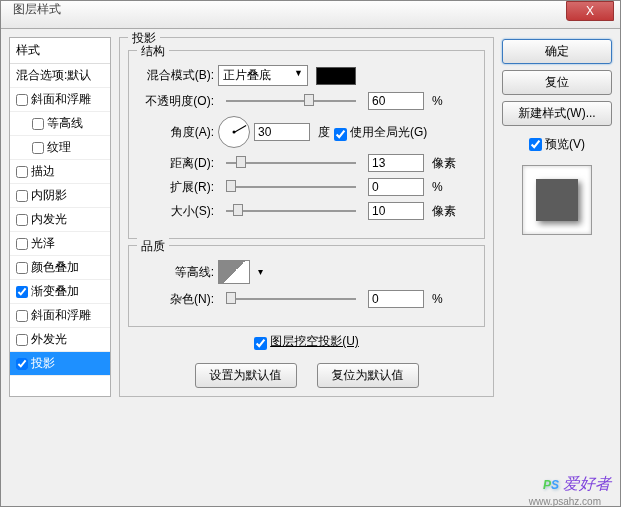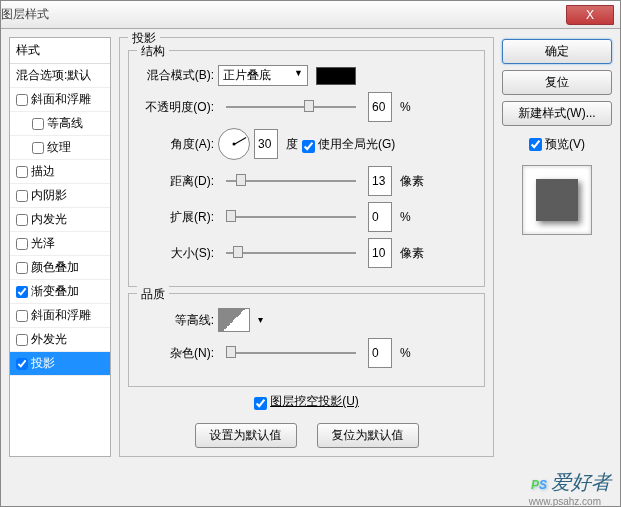--- a/index.html
+++ b/index.html
@@ -1,59 +1,59 @@
 <!DOCTYPE html>
 <html><head>
   <meta charset="utf-8">
   <style>
     * { box-sizing: border-box; margin: 0; padding: 0; font-family: "Microsoft YaHei", sans-serif; font-size: 12px; }
     body { background: #f0f0f0; width: 621px; height: 507px; position: relative; overflow: hidden; }
     .dialog { background: #f0f0f0; width: 621px; height: 507px; border: 1px solid #888; }
-    .titlebar { height: 28px; background: linear-gradient(#fdfdfd, #e8e8e8); border-bottom: 1px solid #aaa; display: flex; align-items: center; justify-content: space-between; padding-left: 0; }
+    .titlebar { height: 28px; background: linear-gradient(#fdfdfd, #e8e8e8); border-bottom: 1px solid #aaa; display: flex; align-items: flex-start; justify-content: space-between; padding-left: 12px; }
     .title-text { color: #444; }
     .close-btn { width: 48px; height: 20px; background: linear-gradient(#d46a6a, #c23a3a); color: #fff; display: flex; align-items: center; justify-content: center; border: 1px solid #933; border-top-left-radius: 0; border-bottom-left-radius: 3px; margin-right: 6px; cursor: pointer; }
     .content { display: flex; padding: 8px; gap: 4px; }
     .sidebar { width: 102px; border: 1px solid #b0b0b0; background: #fff; }
     .sidebar-header { padding: 4px 6px; border-bottom: 1px solid #ddd; }
     .sidebar-item { padding: 3px 6px; display: flex; align-items: center; gap: 3px; cursor: pointer; border-bottom: 1px solid #eee; }
     .sidebar-item.indent { padding-left: 22px; }
     .sidebar-item.selected { background: #1e90ff; color: #fff; }
     .sidebar-item input[type="checkbox"] { margin: 0; width: 12px; height: 12px; }
     .main { flex: 1; padding: 0 4px; }
     .fieldset { border: 1px solid #b8b8b8; padding: 8px 10px 12px; margin-bottom: 6px; position: relative; }
     .fieldset-outer { border: 1px solid #b8b8b8; padding: 12px 8px 8px; position: relative; }
     .legend { position: absolute; top: -8px; left: 8px; background: #f0f0f0; padding: 0 4px; }
     .row { display: flex; align-items: center; margin: 6px 0; gap: 4px; }
     .row-label { width: 75px; text-align: right; }
     .select { border: 1px solid #888; background: #fff; padding: 1px 18px 1px 4px; position: relative; min-width: 90px; display: inline-block; }
     .select::after { content: "▼"; position: absolute; right: 4px; top: 2px; font-size: 9px; }
     .color-swatch { width: 40px; height: 18px; background: #000; border: 1px solid #555; display: inline-block; margin-left: 4px; }
     .slider-track { flex: 1; height: 2px; background: #999; position: relative; margin: 0 8px; max-width: 130px; }
     .slider-thumb { position: absolute; width: 10px; height: 12px; background: #e8e8e8; border: 1px solid #888; top: -6px; }
-    .num-input { width: 24px; border: 1px solid #888; background: #fff; padding: 7px 3px; text-align: left; }
+    .num-input { width: 56px; border: 1px solid #888; background: #fff; padding: 1px 3px; text-align: left; }
     .unit { margin-left: 4px; }
     .angle-dial { width: 32px; height: 32px; border: 1px solid #888; border-radius: 50%; background: #fff; position: relative; display: inline-block; }
     .angle-dial::after { content: ""; position: absolute; width: 14px; height: 1px; background: #000; top: 50%; left: 50%; transform-origin: left; transform: rotate(-30deg); }
     .angle-dial::before { content: ""; position: absolute; width: 3px; height: 3px; background: #000; border-radius: 50%; top: 50%; left: 50%; transform: translate(-50%, -50%); }
     .checkbox-row { display: flex; align-items: flex-end; gap: 3px; }
     .contour-swatch { width: 32px; height: 24px; border: 1px solid #888; background: linear-gradient(135deg, #888 0%, #888 50%, #fff 50%, #fff 100%); display: inline-block; position: relative; }
     .contour-swatch::after { content: "▾"; position: absolute; right: -14px; top: 5px; font-size: 10px; }
     .btn { border: 1px solid #888; background: linear-gradient(#fdfdfd, #e2e2e2); padding: 3px 14px; cursor: pointer; border-radius: 3px; }
     .btn-row { display: flex; gap: 20px; justify-content: center; margin-top: 10px; }
     .right-panel { width: 110px; display: flex; flex-direction: column; gap: 6px; align-items: center; padding-top: 2px; }
     .right-btn { width: 100%; border: 1px solid #888; background: linear-gradient(#fdfdfd, #e2e2e2); padding: 3px 0; cursor: pointer; border-radius: 3px; text-align: center; }
     .right-btn.primary { border: 1px solid #3a7ac0; box-shadow: 0 0 2px #5aa0e0; }
     .preview-check { display: flex; align-items: center; gap: 3px; margin-top: 4px; }
     .preview-box { width: 70px; height: 70px; border: 1px solid #999; background: #fff; display: flex; align-items: center; justify-content: center; margin-top: 6px; box-shadow: inset 0 0 4px #ccc; }
     .preview-inner { width: 42px; height: 42px; background: #5c5c5c; box-shadow: 3px 3px 6px rgba(0,0,0,0.5); }
     .watermark { position: absolute; bottom: 10px; right: 10px; display: flex; align-items: baseline; gap: 4px; opacity: 0.85; }
     .wm-ps { font-size: 32px; font-style: italic; font-weight: bold; text-shadow: 1px 1px 3px rgba(0,100,150,0.4); }
     .wm-green { color: #3bcb3b; }
     .wm-blue { color: #1e90ff; }
-    .wm-text { font-size: 20px; color: #0c4a6e; font-style: italic; text-align: center; }
+    .wm-text { font-size: 16px; color: #6d28d9; font-style: italic; text-align: center; }
     .wm-url { position: absolute; bottom: 0px; right: 20px; font-size: 10px; color: #888; }
   </style>
 </head>
 <body>
 
 <div class="dialog">
   <div class="titlebar">
     <span class="title-text">图层样式</span>
     <div class="close-btn">X</div>
   </div>

